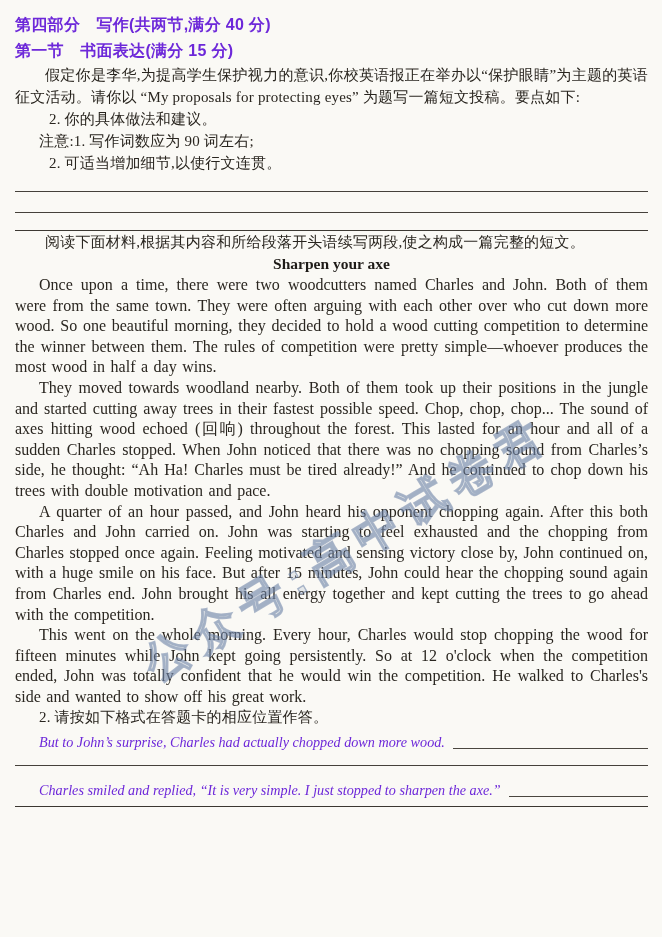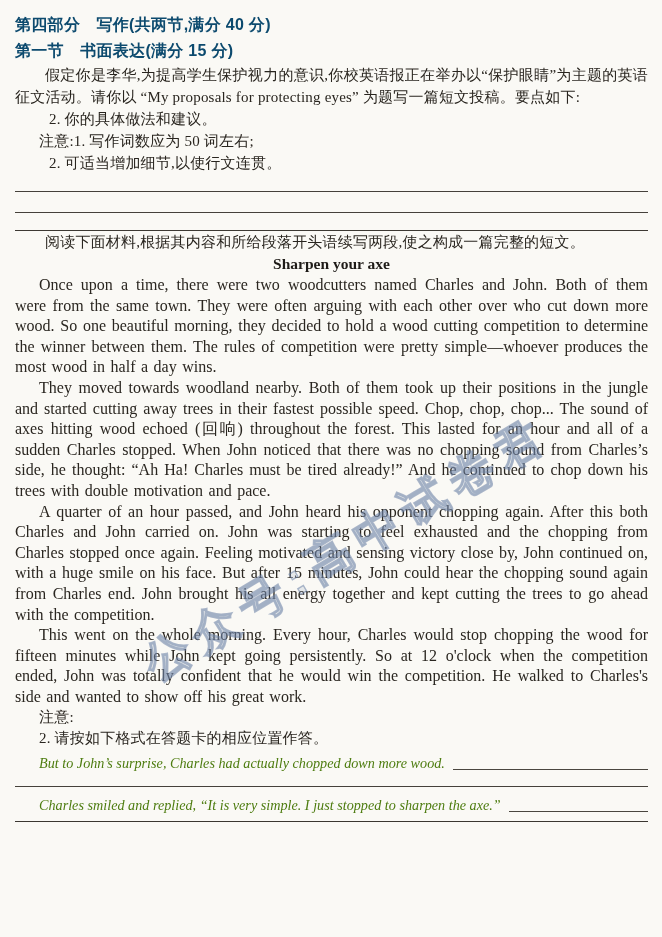--- a/index.html
+++ b/index.html
@@ -21,21 +21,21 @@
     padding: 12px 14px 0 15px;
     z-index: 1;
   }
   
   .cjk-head {
     font-family: "Liberation Sans", sans-serif;
     font-weight: bold;
     font-size: 16px;
     line-height: 25px;
     margin: 0;
-    color: #0c4a6e;
+    color: #6d28d9;
     letter-spacing: 0.3px;
   }
   .sec-head { line-height: 27px; }
   
   .cjk-body {
     font-family: "Liberation Serif", serif;
     font-size: 15px;
     line-height: 22px;
     margin: 0;
     color: #29251f;
@@ -79,24 +79,24 @@
   }
   
   .lead-row {
     display: flex;
     align-items: flex-end;
     font-family: "Liberation Serif", serif;
     font-style: italic;
     font-size: 14.2px;
     line-height: 22px;
     padding-left: 24px;
-    color: #4d7c0f;
+    color: #6d28d9;
   }
   .lead-row.first { margin-top: 3px; }
-  .lead-row.second { margin-top: 7px; }
+  .lead-row.second { margin-top: 13px; }
   .lead-text { white-space: nowrap; }
   .fill-line {
     flex: 1;
     min-width: 60px;
     border-bottom: 1.6px solid #4a463f;
     margin-bottom: 4px;
     margin-left: 8px;
   }
   
   .watermark {
@@ -121,38 +121,37 @@
 <body>
 
 <div class="page">
   <div class="content">
 
     <h1 class="cjk-head">第四部分　写作(共两节,满分 40 分)</h1>
     <h2 class="cjk-head sec-head">第一节　书面表达(满分 15 分)</h2>
 
     <p class="cjk-body indent">假定你是李华,为提高学生保护视力的意识,你校英语报正在举办以“保护眼睛”为主题的英语征文活动。请你以 “My proposals for protecting eyes” 为题写一篇短文投稿。要点如下:</p>
     <p class="cjk-body pt">2. 你的具体做法和建议。</p>
-    <p class="cjk-body note">注意:1. 写作词数应为 50 词左右;</p>
+    <p class="cjk-body note">注意:1. 写作词数应为 90 词左右;</p>
     <p class="cjk-body pt">2. 可适当增加细节,以使行文连贯。</p>
 
 
     <div class="rule r1"></div>
     <div class="rule r2"></div>
     <div class="rule r3"></div>
 
     <p class="cjk-body indent">阅读下面材料,根据其内容和所给段落开头语续写两段,使之构成一篇完整的短文。</p>
 
     <div class="center-title">Sharpen your axe</div>
 
     <p class="story">Once upon a time, there were two woodcutters named Charles and John. Both of them were from the same town. They were often arguing with each other over who cut down more wood. So one beautiful morning, they decided to hold a wood cutting competition to determine the winner between them. The rules of competition were pretty simple—whoever produces the most wood in half a day wins.</p>
     <p class="story">They moved towards woodland nearby. Both of them took up their positions in the jungle and started cutting away trees in their fastest possible speed. Chop, chop, chop... The sound of axes hitting wood echoed (回响) throughout the forest. This lasted for an hour and all of a sudden Charles stopped. When John noticed that there was no chopping sound from Charles’s side, he thought: “Ah Ha! Charles must be tired already!” And he continued to chop down his trees with double motivation and pace.</p>
     <p class="story">A quarter of an hour passed, and John heard his opponent chopping again. After this both Charles and John carried on. John was starting to feel exhausted and the chopping from Charles stopped once again. Feeling motivated and sensing victory close by, John continued on, with a huge smile on his face. But after 15 minutes, John could hear the chopping sound again from Charles end. John brought his all energy together and kept cutting the trees to go ahead with the competition.</p>
     <p class="story">This went on the whole morning. Every hour, Charles would stop chopping the wood for fifteen minutes while John kept going persistently. So at 12 o'clock when the competition ended, John was totally confident that he would win the competition. He walked to Charles's side and wanted to show off his great work.</p>
 
-    <p class="cjk-body note2">注意:</p>
     <p class="cjk-body note2">2. 请按如下格式在答题卡的相应位置作答。</p>
 
     <div class="lead-row first">
       <span class="lead-text">But to John’s surprise, Charles had actually chopped down more wood.</span>
       <span class="fill-line"></span>
     </div>
     <div class="full-rule"></div>
 
     <div class="lead-row second">
       <span class="lead-text">Charles smiled and replied, “It is very simple. I just stopped to sharpen the axe.”</span>

